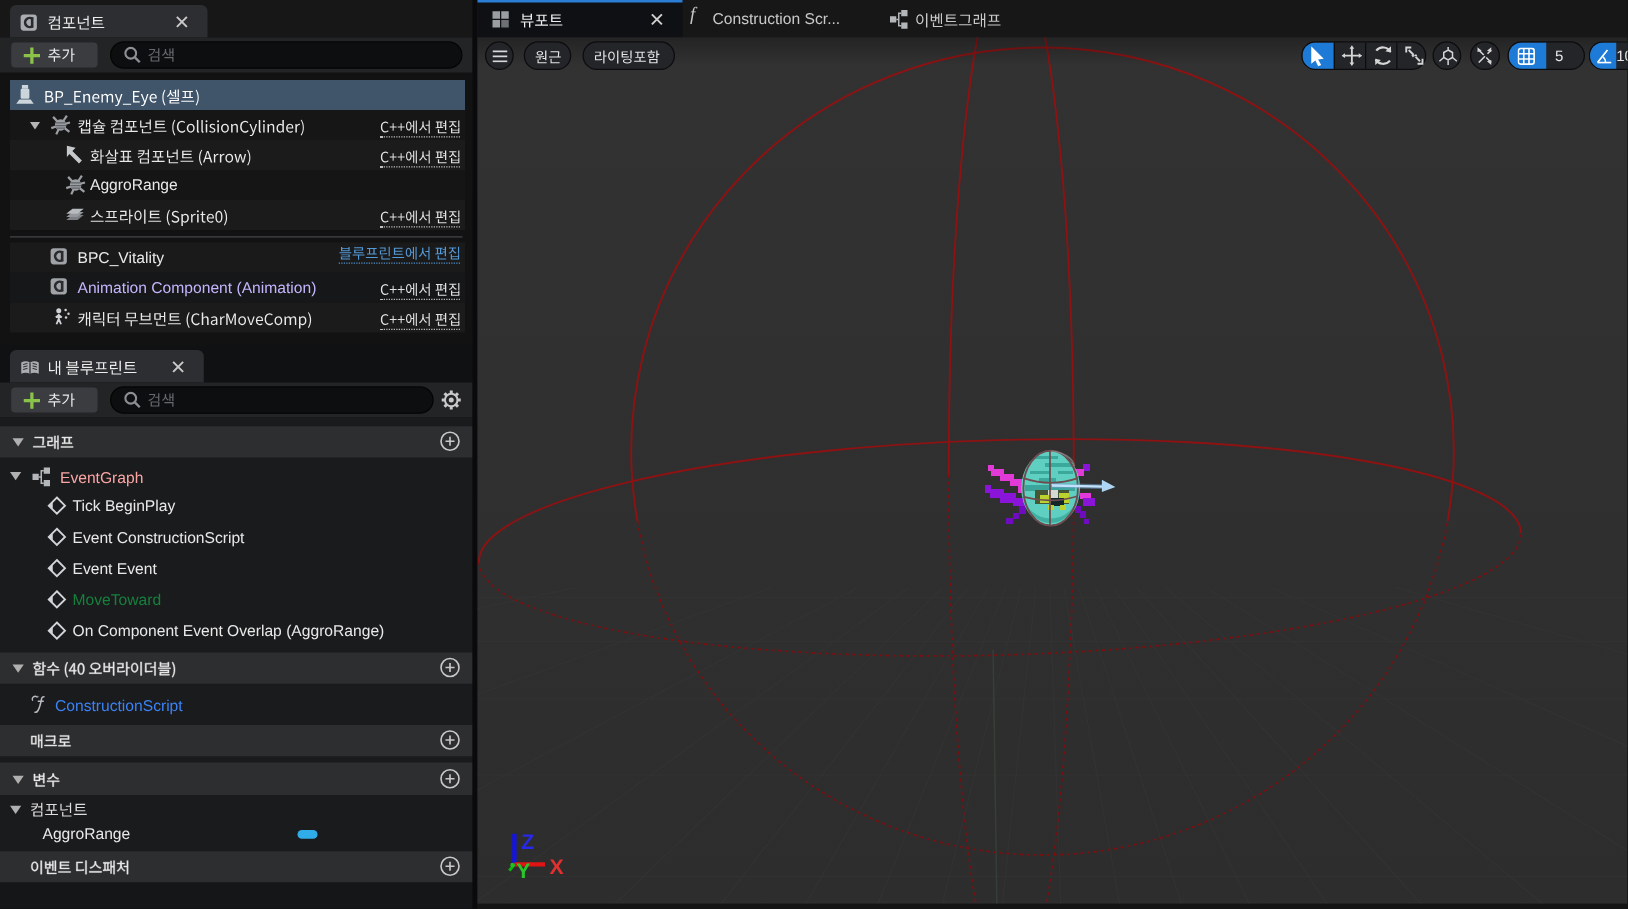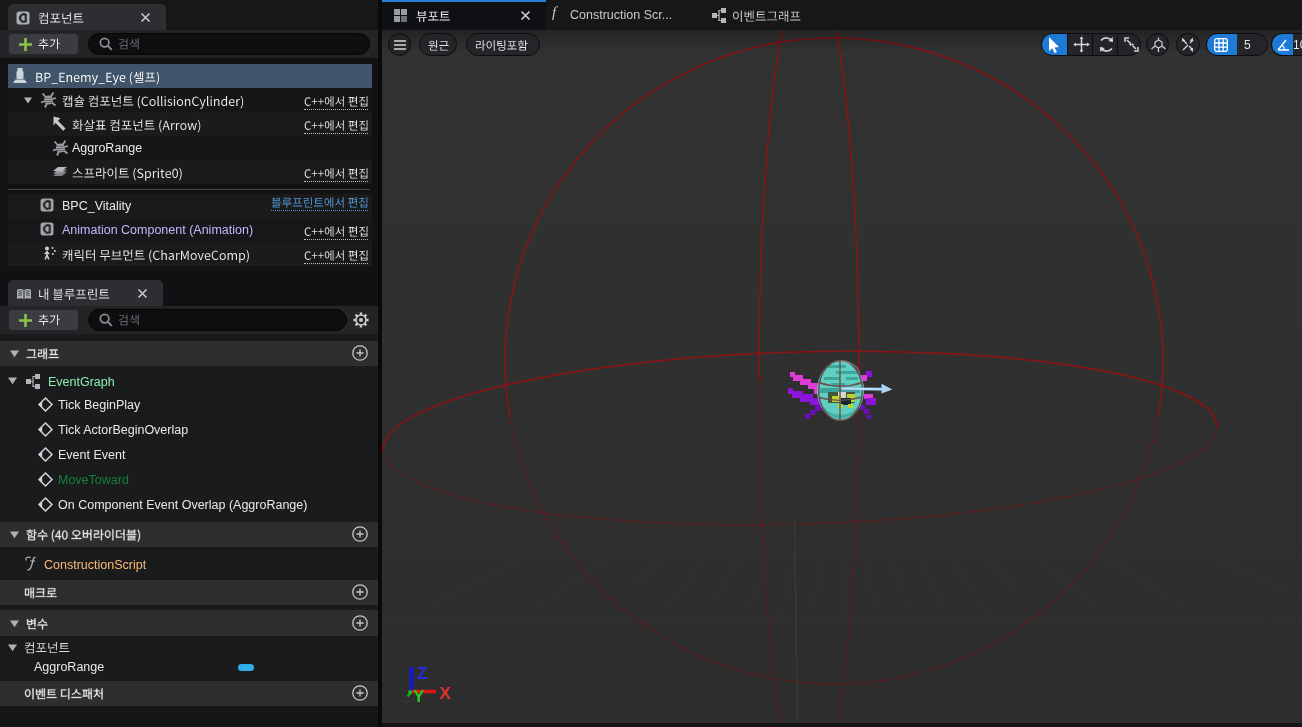--- a/index.html
+++ b/index.html
@@ -208,31 +208,31 @@
     </svg>
     <svg style="position:absolute;left:8px;top:376px;overflow:visible" width="11" height="11" viewBox="0 0 11 11">
       <path d="M0 1.5 L9 1.5 L4.5 8.25 Z" fill="#b0b0b0"></path>
     </svg>
     <svg style="position:absolute;left:26px;top:374px;overflow:visible" width="15" height="15" viewBox="0 0 15 15">
       <rect x="0" y="5" width="5" height="5" fill="#b4b7ba"></rect>
       <rect x="9" y="0" width="5" height="5" fill="#b4b7ba"></rect>
       <rect x="9" y="10" width="5" height="5" fill="#b4b7ba"></rect>
       <path d="M5 7.5 H7 V2.5 H9 M7 7.5 V12.5 H9" stroke="#b4b7ba" stroke-width="1.2" fill="none"></path>
     </svg>
-    <div style="position:absolute;left:48px;top:375px;font:400 12.5px 'Liberation Sans',sans-serif;color:#86efac;white-space:pre;letter-spacing:0px">EventGraph</div>
+    <div style="position:absolute;left:48px;top:375px;font:400 12.5px 'Liberation Sans',sans-serif;color:#fca5a5;white-space:pre;letter-spacing:0px">EventGraph</div>
     <svg style="position:absolute;left:38px;top:397px;overflow:visible" width="15" height="15" viewBox="0 0 15 15">
       <path d="M7.5 1 L14 7.5 L7.5 14 L1 7.5 Z" fill="none" stroke="#d2d5d8" stroke-width="1.5"></path>
       <path d="M1 7.5 L4.2 4.8 V10.2 Z" fill="#d2d5d8"></path>
     </svg>
     <div style="position:absolute;left:58px;top:398px;font:400 12.5px 'Liberation Sans',sans-serif;color:#e9e9e9;white-space:pre;letter-spacing:0px">Tick BeginPlay</div>
     <svg style="position:absolute;left:38px;top:422px;overflow:visible" width="15" height="15" viewBox="0 0 15 15">
       <path d="M7.5 1 L14 7.5 L7.5 14 L1 7.5 Z" fill="none" stroke="#d2d5d8" stroke-width="1.5"></path>
       <path d="M1 7.5 L4.2 4.8 V10.2 Z" fill="#d2d5d8"></path>
     </svg>
-    <div style="position:absolute;left:58px;top:423px;font:400 12.5px 'Liberation Sans',sans-serif;color:#e9e9e9;white-space:pre;letter-spacing:0px">Tick ActorBeginOverlap</div>
+    <div style="position:absolute;left:58px;top:423px;font:400 12.5px 'Liberation Sans',sans-serif;color:#e9e9e9;white-space:pre;letter-spacing:0px">Event ConstructionScript</div>
     <svg style="position:absolute;left:38px;top:447px;overflow:visible" width="15" height="15" viewBox="0 0 15 15">
       <path d="M7.5 1 L14 7.5 L7.5 14 L1 7.5 Z" fill="none" stroke="#d2d5d8" stroke-width="1.5"></path>
       <path d="M1 7.5 L4.2 4.8 V10.2 Z" fill="#d2d5d8"></path>
     </svg>
     <div style="position:absolute;left:58px;top:448px;font:400 12.5px 'Liberation Sans',sans-serif;color:#e9e9e9;white-space:pre;letter-spacing:0px">Event Event</div>
     <svg style="position:absolute;left:38px;top:472px;overflow:visible" width="15" height="15" viewBox="0 0 15 15">
       <path d="M7.5 1 L14 7.5 L7.5 14 L1 7.5 Z" fill="none" stroke="#d2d5d8" stroke-width="1.5"></path>
       <path d="M1 7.5 L4.2 4.8 V10.2 Z" fill="#d2d5d8"></path>
     </svg>
     <div style="position:absolute;left:58px;top:473px;font:400 12.5px 'Liberation Sans',sans-serif;color:#15803d;white-space:pre;letter-spacing:0px">MoveToward</div>
@@ -250,21 +250,21 @@
     </svg>
     <svg style="position:absolute;left:352px;top:526px;overflow:visible" width="16" height="16" viewBox="0 0 16 16">
       <circle cx="8" cy="8" r="7.2" fill="none" stroke="#c8c8c8" stroke-width="1.3"></circle>
       <path d="M8 4.4 V11.6 M4.4 8 H11.6" stroke="#c8c8c8" stroke-width="1.3"></path>
     </svg>
     <svg style="position:absolute;left:24px;top:556px;overflow:visible" width="14" height="15" viewBox="0 0 14 15">
       <path d="M9.2 3.2 Q9.6 1 11.6 1.4 M9.2 3.2 Q8 9.8 6.4 12.4 Q5.2 14.4 3.6 13.6 M6.2 5 L11 5" stroke="#b9bcbf" stroke-width="1.2" fill="none"></path>
       <path d="M2.2 4.6 Q1 2.2 3.4 1.2 Q5 0.6 5.8 2" stroke="#b9bcbf" stroke-width="1.1" fill="none"></path>
       <path d="M5.8 2 L5.9 0.4 L7.2 1.6 Z" fill="#b9bcbf"></path>
     </svg>
-    <div style="position:absolute;left:44px;top:558px;font:400 12.5px 'Liberation Sans',sans-serif;color:#fdba74;white-space:pre;letter-spacing:0px">ConstructionScript</div>
+    <div style="position:absolute;left:44px;top:558px;font:400 12.5px 'Liberation Sans',sans-serif;color:#3b82f6;white-space:pre;letter-spacing:0px">ConstructionScript</div>
     <div style="position:absolute;left:0;top:580px;width:378px;height:25px;background:#2d2e30"></div>
     <svg style="position:absolute;left:24px;top:585px;overflow:visible" width="35" height="17">
       <path transform="translate(0,12.4)" d="M8.9 -9.9H9.8V0.9H8.9ZM7.1 -5.6H9.2V-4.8H7.1ZM6.5 -9.7H7.4V0.4H6.5ZM1 -8.7H5.1V-2H1ZM4.2 -7.9H1.9V-2.8H4.2Z M12.8 -8.8H19.7V-8H12.8ZM11.6 -1.4H21.4V-0.6H11.6ZM19.3 -8.8H20.2V-7.5Q20.2 -6.7 20.2 -5.9Q20.2 -5.1 20.1 -4.2Q20 -3.3 19.8 -2.2L18.8 -2.3Q19 -3.3 19.1 -4.2Q19.2 -5.1 19.3 -5.9Q19.3 -6.7 19.3 -7.5ZM19.5 -5.8V-5.1L12.7 -4.7L12.5 -5.5Z M22.7 -1.2H32.5V-0.4H22.7ZM27.1 -3.6H28.1V-0.9H27.1ZM23.9 -9.1H31.3V-5.8H24.9V-3.7H23.9V-6.6H30.3V-8.3H23.9ZM23.9 -4.1H31.5V-3.3H23.9Z" fill="#e8e8e8" stroke="#e8e8e8" stroke-width="0.35"></path>
     </svg>
     <svg style="position:absolute;left:352px;top:584px;overflow:visible" width="16" height="16" viewBox="0 0 16 16">
       <circle cx="8" cy="8" r="7.2" fill="none" stroke="#c8c8c8" stroke-width="1.3"></circle>
       <path d="M8 4.4 V11.6 M4.4 8 H11.6" stroke="#c8c8c8" stroke-width="1.3"></path>
     </svg>
     <div style="position:absolute;left:0;top:610px;width:378px;height:26px;background:#2d2e30"></div>
     <svg style="position:absolute;left:10px;top:619px;overflow:visible" width="11" height="11" viewBox="0 0 11 11">

